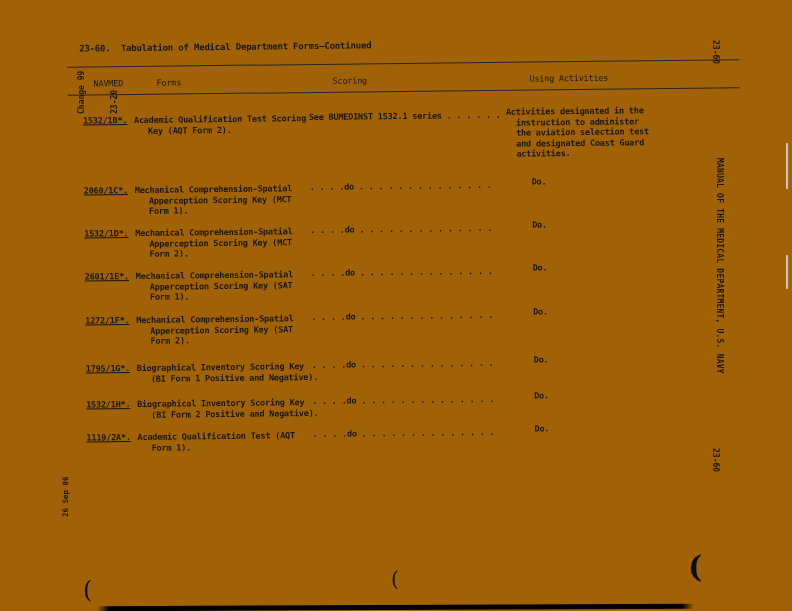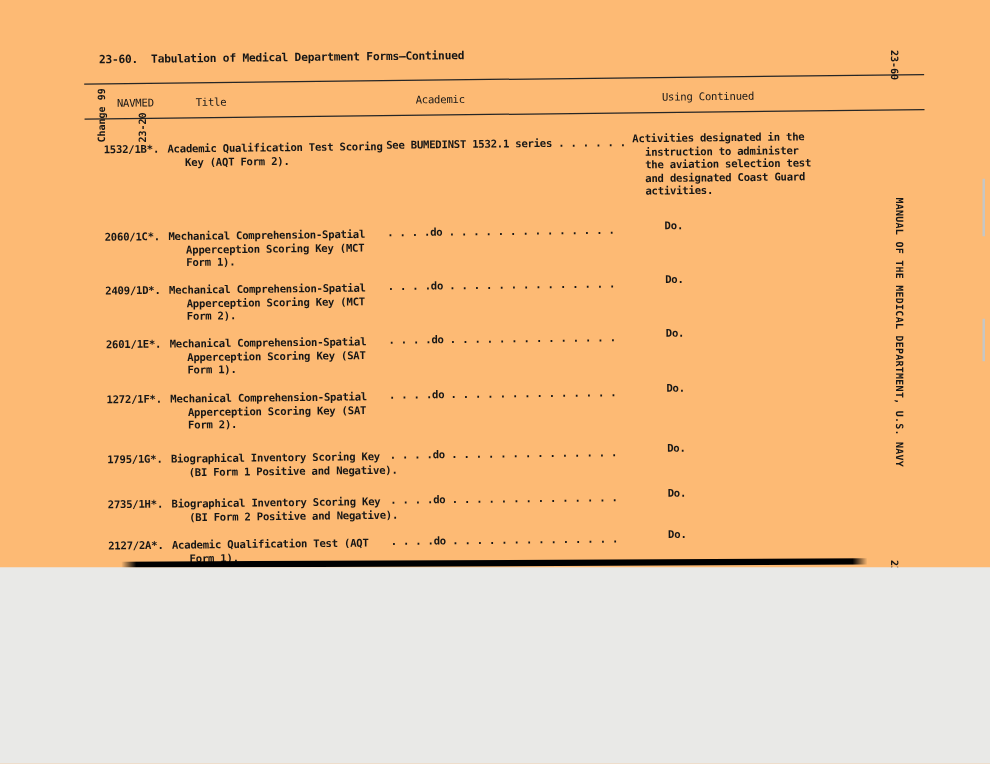--- a/index.html
+++ b/index.html
@@ -1,28 +1,28 @@
 <!DOCTYPE html>
 <html><head>
 <meta charset="utf-8">
 <style>
   html,body{margin:0;padding:0;background:#e9e9e7;}
-  .page{position:relative;width:792px;height:454px;background:#fdba74;overflow:hidden;
+  .page{position:relative;width:792px;height:611px;background:#a16207;overflow:hidden;
         font-family:"DejaVu Sans Mono",monospace;color:#161616;}
   .sheet{position:absolute;inset:0;transform:rotate(-0.65deg);transform-origin:400px 300px;}
   .doc-title{position:absolute;left:82px;top:40px;font-size:9px;font-weight:bold;
              white-space:pre;letter-spacing:-0.2px;}
   .rule{position:absolute;left:70px;width:672px;height:1.4px;background:#262626;}
   .rule.top{top:63px}
   .rule.mid{top:91px}
   .col-head{position:absolute;top:75px;font-size:8.5px;font-weight:normal;letter-spacing:-0.2px;margin-left:24px;}
   .row{position:absolute;left:0;width:100%;height:0;overflow:visible;}
   .cell{position:absolute;font-size:8.5px;font-weight:bold;letter-spacing:-0.2px;
         line-height:10.6px;white-space:pre;}
-  .navmed{left:85px;}
+  .navmed{left:85px;text-decoration:underline;}
   .title-cell{left:136px;width:200px;}
   .title-cell .line{white-space:pre;}
   .title-cell .line + .line{padding-left:14px;}
   .func{left:311px;top:-1px;}
   .using-cell{left:508px;top:-4px;width:175px;}
   .using-cell .line + .line{padding-left:10px;}
   .using-cell .line:first-child:last-child{padding-left:25px;}
   .v-text{position:absolute;font-size:8px;font-weight:bold;white-space:pre;line-height:11px;}
   .rot-ccw{transform:rotate(-90deg);transform-origin:0 0;}
   .rot-cw{transform:rotate(90deg);transform-origin:0 0;}
@@ -37,42 +37,42 @@
 
 <div class="page">
 
   <div class="sheet">
 
     <div class="doc-title">23-60.  Tabulation of Medical Department Forms—Continued</div>
 
     <div class="rule top"></div>
 
     <div class="col-head" style="left:72px">NAVMED</div>
-    <div class="col-head" style="left:135px">Title</div>
-    <div class="col-head" style="left:311px">Academic</div>
-    <div class="col-head" style="left:508px">Using Continued</div>
+    <div class="col-head" style="left:135px">Forms</div>
+    <div class="col-head" style="left:311px">Scoring</div>
+    <div class="col-head" style="left:508px">Using Activities</div>
 
     <div class="rule mid"></div>
 
     <div class="row" style="top:112px">
       <div class="cell navmed">1532/1B*.</div>
       <div class="cell title-cell"><div class="line">Academic Qualification Test Scoring</div><div class="line">Key (AQT Form 2).</div></div>
       <div class="cell func">See BUMEDINST 1532.1 series . . . . . .</div>
       <div class="cell using-cell"><div class="line">Activities designated in the</div><div class="line">instruction to administer</div><div class="line">the aviation selection test</div><div class="line">and designated Coast Guard</div><div class="line">activities.</div></div>
     </div>
 
     <div class="row" style="top:182px">
       <div class="cell navmed">2060/1C*.</div>
       <div class="cell title-cell"><div class="line">Mechanical Comprehension-Spatial</div><div class="line">Apperception Scoring Key (MCT</div><div class="line">Form 1).</div></div>
       <div class="cell func">. . . .do . . . . . . . . . . . . . .</div>
       <div class="cell using-cell"><div class="line">Do.</div></div>
     </div>
 
     <div class="row" style="top:225px">
-      <div class="cell navmed">2409/1D*.</div>
+      <div class="cell navmed">1532/1D*.</div>
       <div class="cell title-cell"><div class="line">Mechanical Comprehension-Spatial</div><div class="line">Apperception Scoring Key (MCT</div><div class="line">Form 2).</div></div>
       <div class="cell func">. . . .do . . . . . . . . . . . . . .</div>
       <div class="cell using-cell"><div class="line">Do.</div></div>
     </div>
 
     <div class="row" style="top:268px">
       <div class="cell navmed">2601/1E*.</div>
       <div class="cell title-cell"><div class="line">Mechanical Comprehension-Spatial</div><div class="line">Apperception Scoring Key (SAT</div><div class="line">Form 1).</div></div>
       <div class="cell func">. . . .do . . . . . . . . . . . . . .</div>
       <div class="cell using-cell"><div class="line">Do.</div></div>
@@ -86,28 +86,28 @@
     </div>
 
     <div class="row" style="top:360px">
       <div class="cell navmed">1795/1G*.</div>
       <div class="cell title-cell"><div class="line">Biographical Inventory Scoring Key</div><div class="line">(BI Form 1 Positive and Negative).</div></div>
       <div class="cell func">. . . .do . . . . . . . . . . . . . .</div>
       <div class="cell using-cell"><div class="line">Do.</div></div>
     </div>
 
     <div class="row" style="top:396px">
-      <div class="cell navmed">2735/1H*.</div>
+      <div class="cell navmed">1532/1H*.</div>
       <div class="cell title-cell"><div class="line">Biographical Inventory Scoring Key</div><div class="line">(BI Form 2 Positive and Negative).</div></div>
       <div class="cell func">. . . .do . . . . . . . . . . . . . .</div>
       <div class="cell using-cell"><div class="line">Do.</div></div>
     </div>
 
     <div class="row" style="top:429px">
-      <div class="cell navmed">2127/2A*.</div>
+      <div class="cell navmed">1119/2A*.</div>
       <div class="cell title-cell"><div class="line">Academic Qualification Test (AQT</div><div class="line">Form 1).</div></div>
       <div class="cell func">. . . .do . . . . . . . . . . . . . .</div>
       <div class="cell using-cell"><div class="line">Do.</div></div>
     </div>
 
   </div>
 
   <div class="v-text rot-ccw" style="left:54px;top:114px">
     <div>Change 99</div>
     <div>23-20</div>

